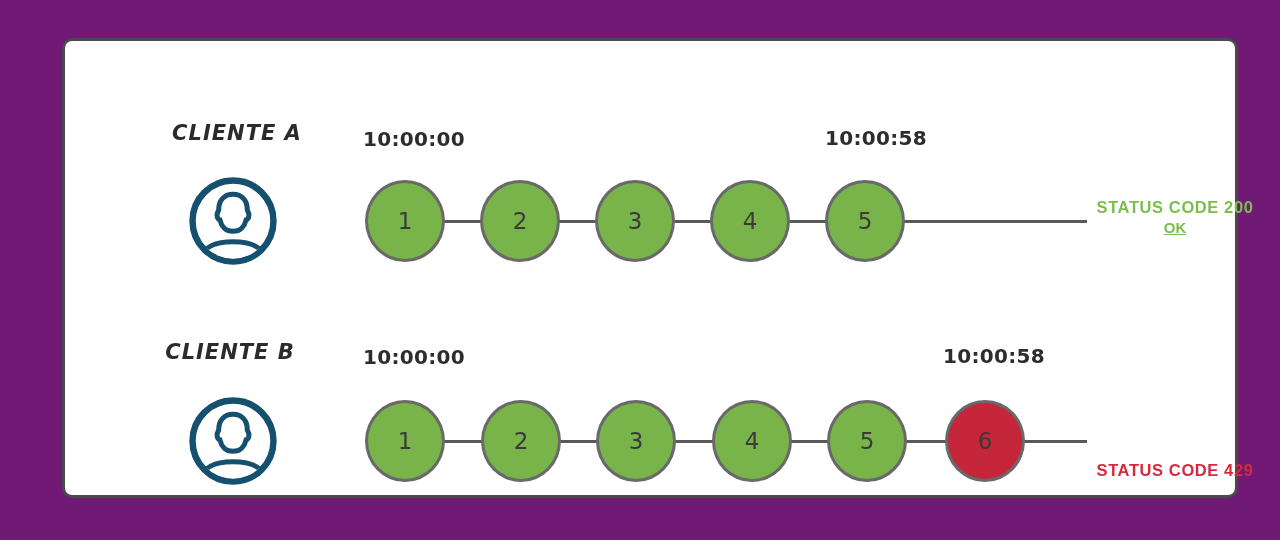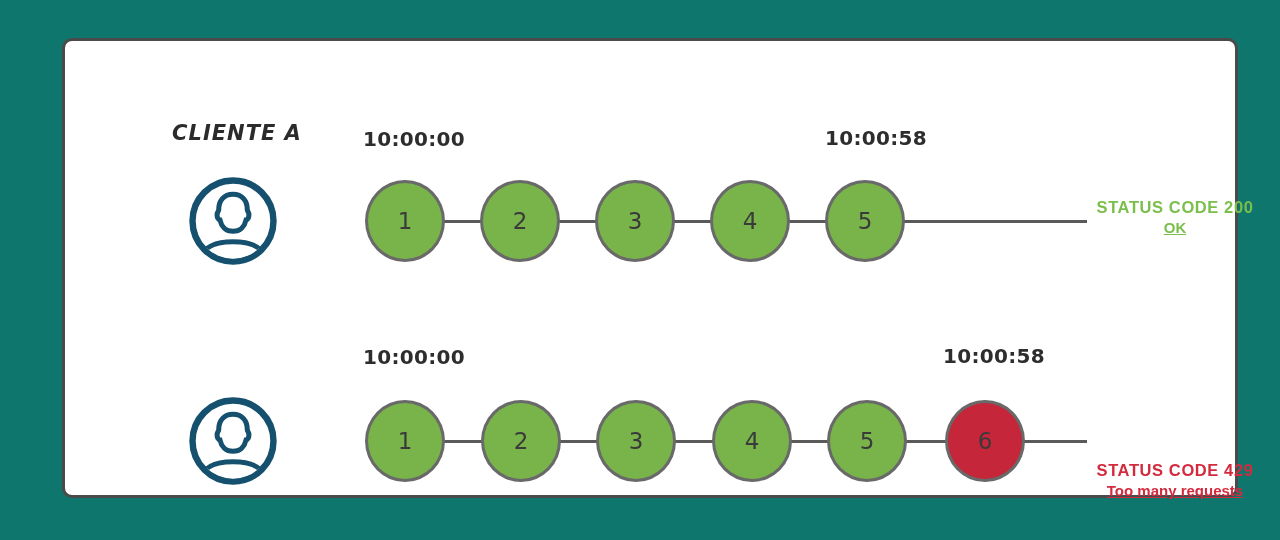--- a/index.html
+++ b/index.html
@@ -3,21 +3,21 @@
 <meta charset="utf-8">
 <style>
   * { margin: 0; padding: 0; box-sizing: border-box; }
   html, body { background: #ffffff; }
   body { font-family: "DejaVu Sans", sans-serif; }
 
   .canvas {
     position: relative;
     width: 1280px;
     height: 540px;
-    background: #0f766e;
+    background: #701a75;
     overflow: hidden;
   }
 
   .frame {
     position: absolute;
     left: 62px; top: 38px;
     width: 1176px; height: 460px;
     border: 3px solid #4a4a4a;
     border-radius: 10px;
     background: #ffffff;
@@ -142,20 +142,21 @@
       </div>
     <div class="node green" style="left:760px;top:139px">
         <span>5</span>
       </div>
 
     <div class="status-block ok status-a">
       <div class="line1">STATUS CODE 200</div>
       <div class="line2">OK</div>
     </div>
 
+    <div class="client-label label-b">CLIENTE B</div>
 
     <svg class="avatar-svg avatar-b" viewBox="0 0 100 100" aria-hidden="true">
       <defs>
         <clipPath id="clipB">
             <circle cx="50" cy="50" r="41"></circle>
           </clipPath>
       </defs>
       <circle cx="50" cy="50" r="44" fill="#ffffff" stroke="#15506e" stroke-width="7"></circle>
       <g clip-path="url(#clipB)" stroke="#15506e" stroke-width="5.5" fill="#ffffff">
         <path d="M50 21 c-10 0 -15.5 7 -15.5 16.5 c0 2.2 -1.8 2.6 -1.8 6 c0 3 1.6 5.4 3.1 5.4 c1.6 7.2 6.4 12.3 14.2 12.3 c7.8 0 12.6 -5.1 14.2 -12.3 c1.5 0 3.1 -2.4 3.1 -5.4 c0 -3.4 -1.8 -3.8 -1.8 -6 C65.5 28 60 21 50 21 z"></path>
@@ -182,17 +183,16 @@
       </div>
     <div class="node green" style="left:762px;top:359px">
         <span>5</span>
       </div>
     <div class="node red" style="left:880px;top:359px">
         <span>6</span>
       </div>
 
     <div class="status-block err status-b">
       <div class="line1">STATUS CODE 429</div>
-      <div class="line2">Too many requests</div>
     </div>
 
   </div>
 </div>
 
 </body></html>

